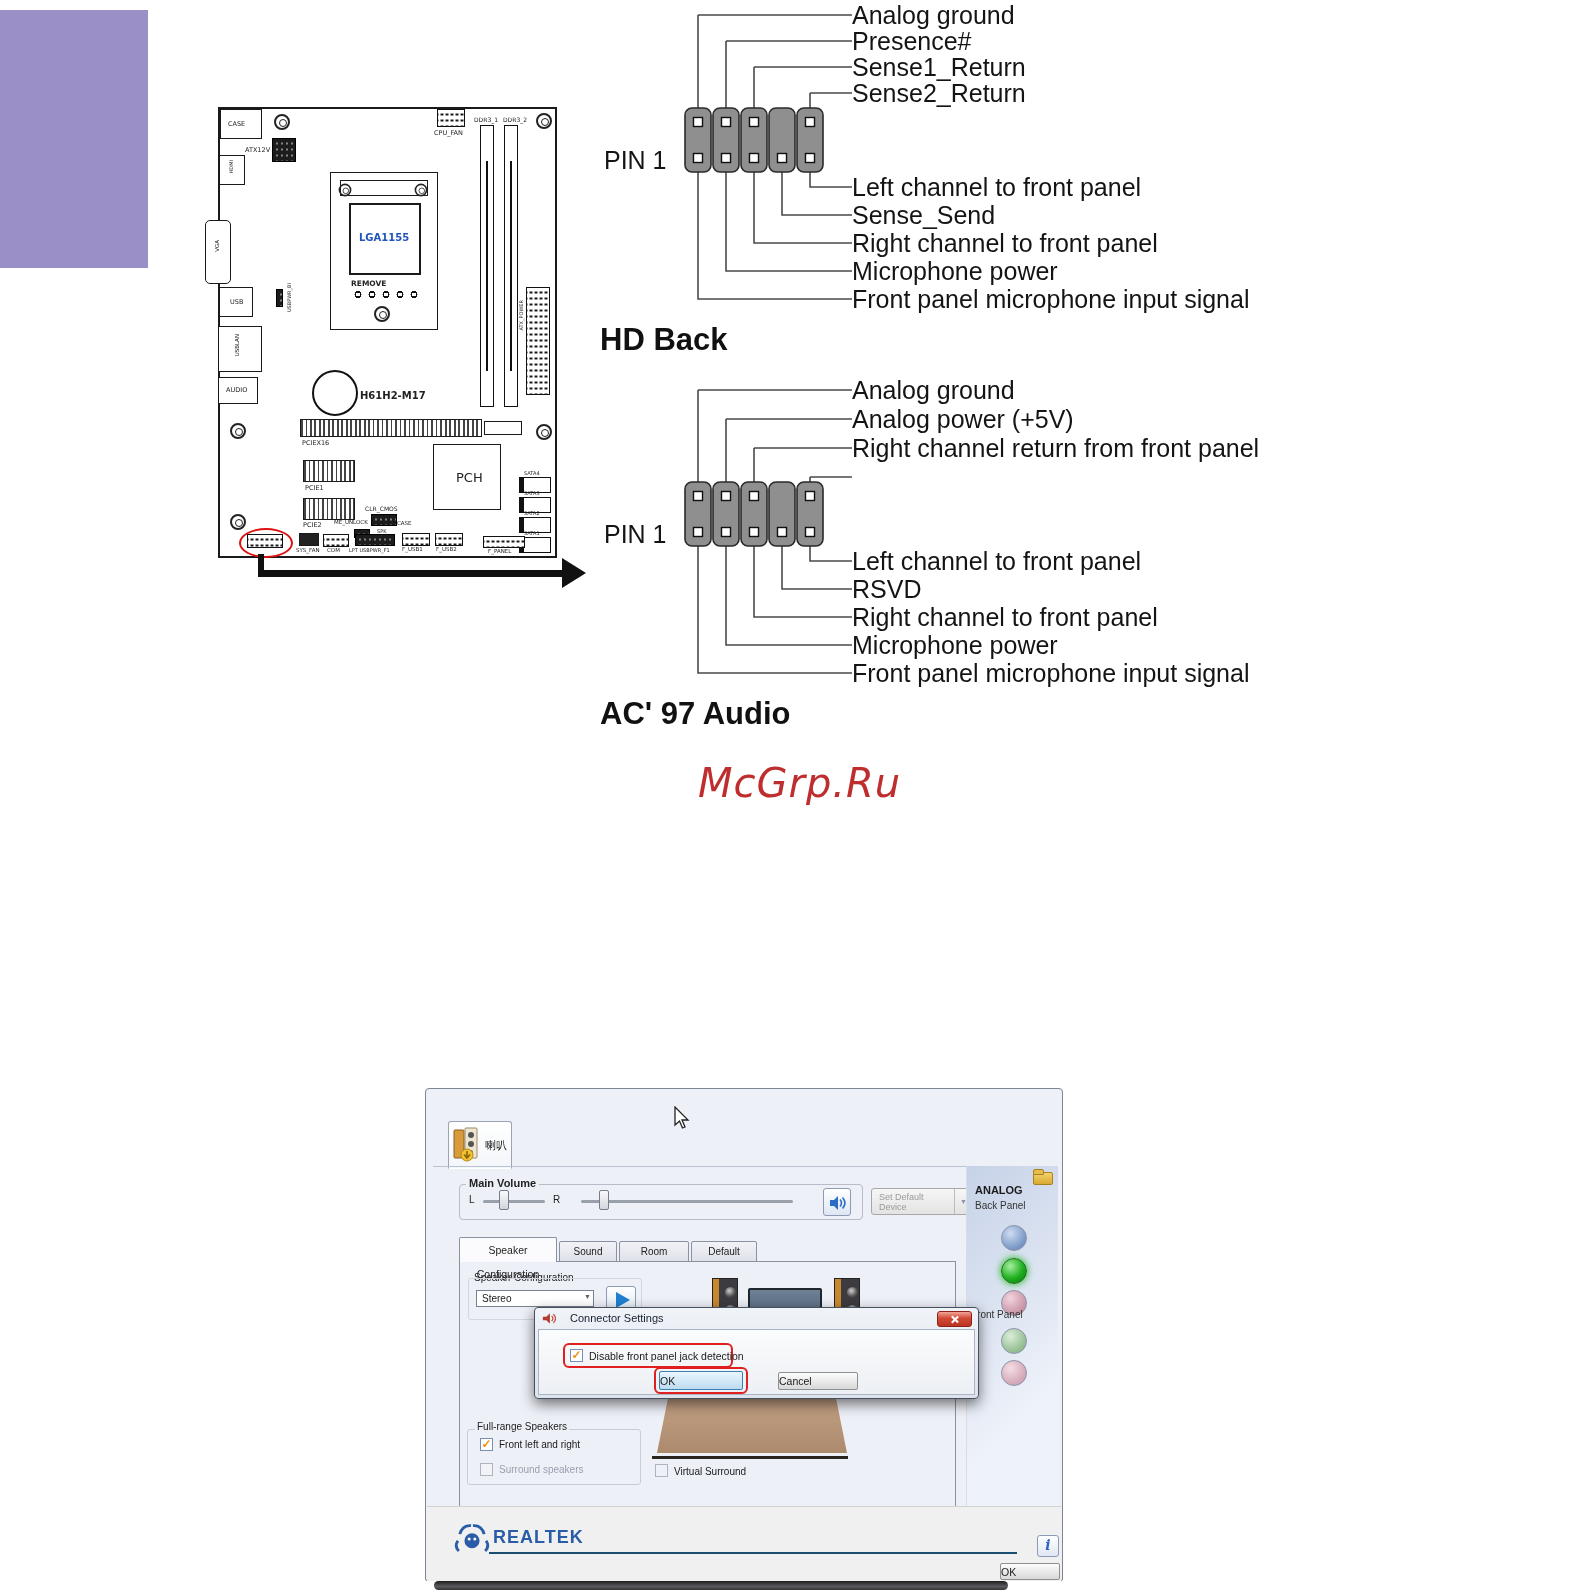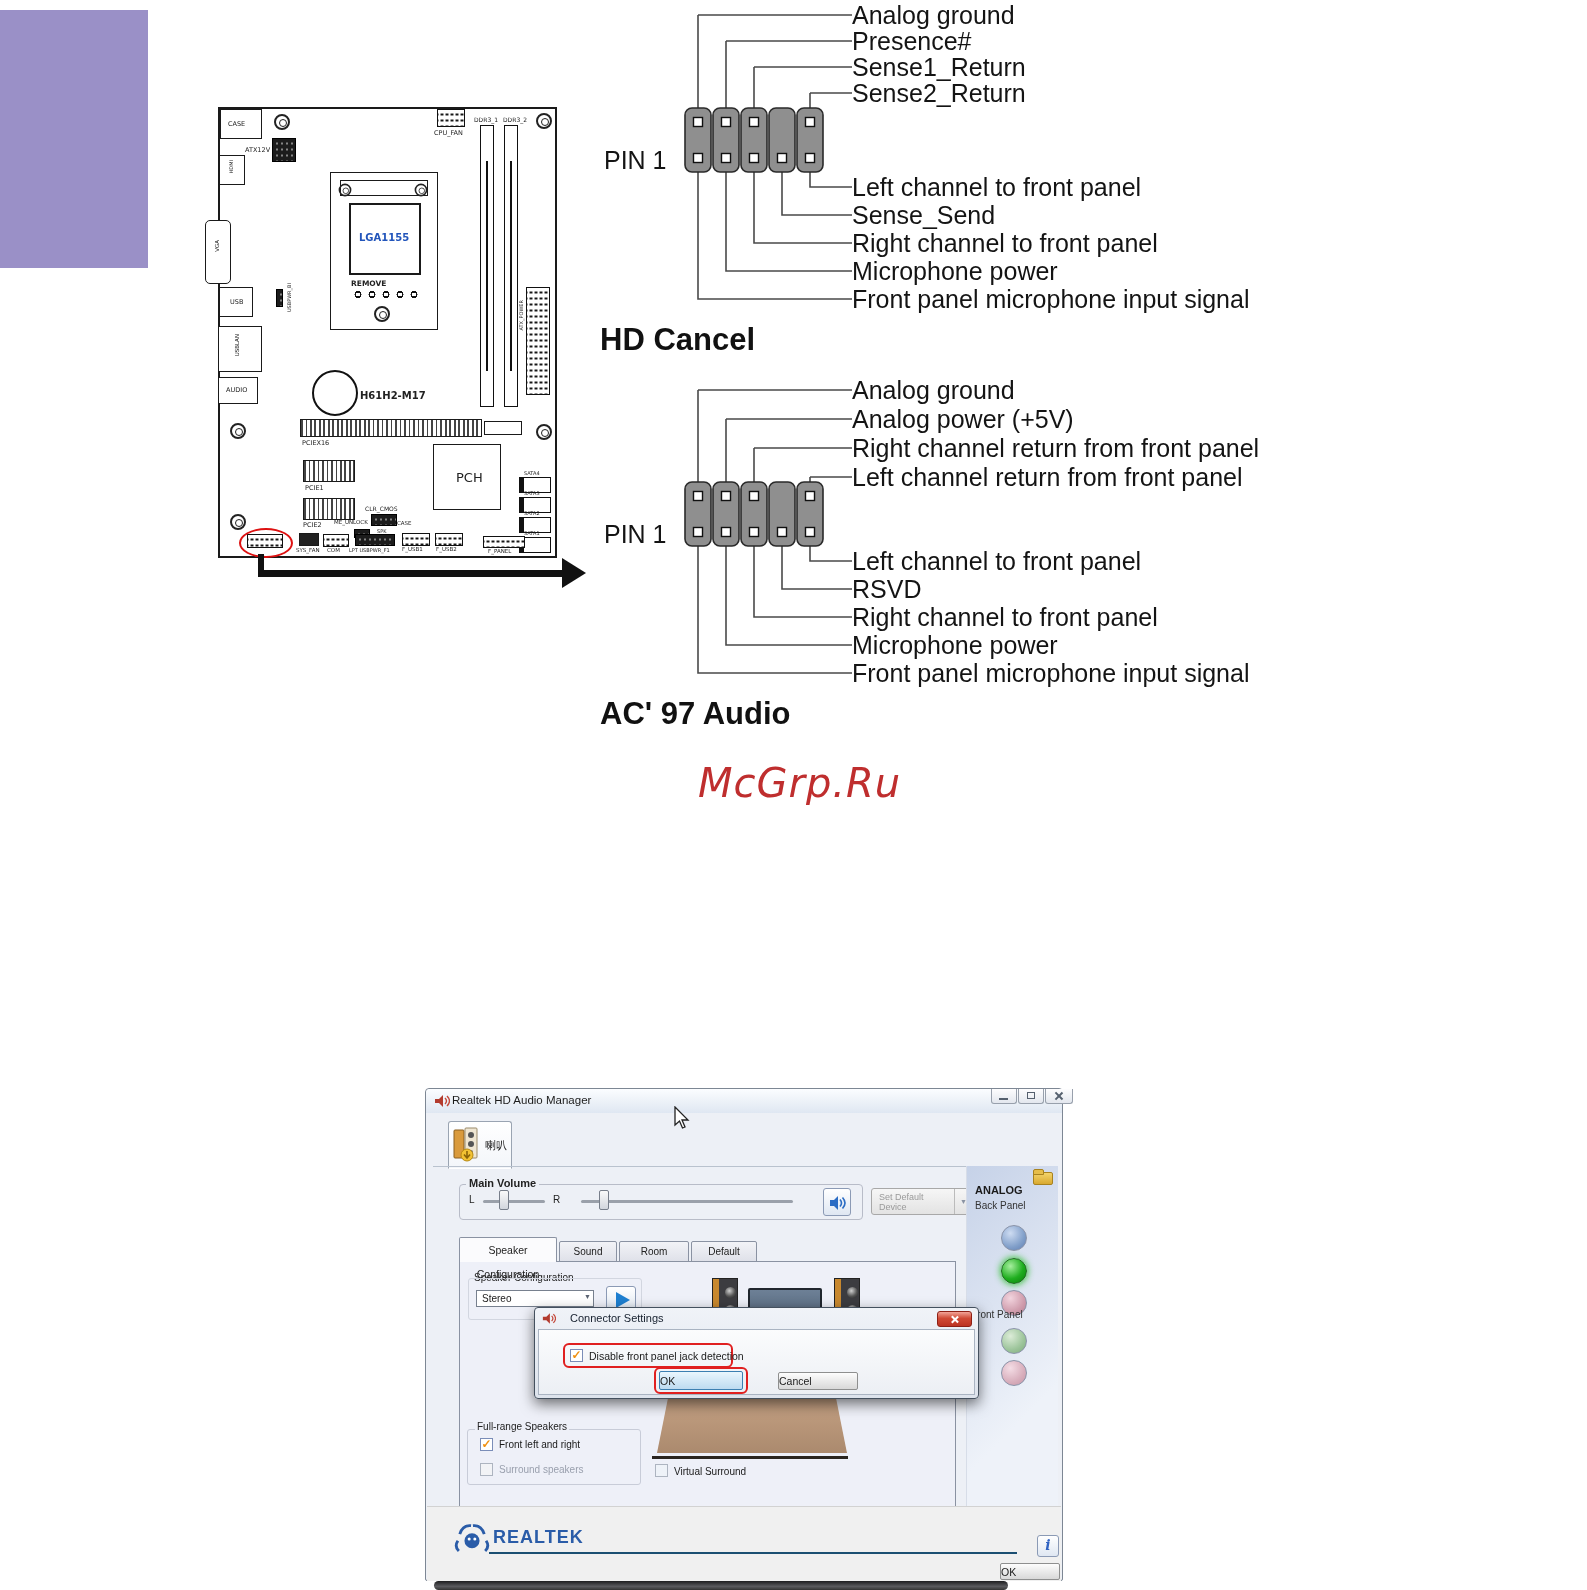--- a/index.html
+++ b/index.html
@@ -242,21 +242,21 @@
   <div class="pin1" style="top:146px;">PIN 1</div>
   <div class="lbl" style="top:2px;">Analog ground</div>
   <div class="lbl" style="top:28px;">Presence#</div>
   <div class="lbl" style="top:54px;">Sense1_Return</div>
   <div class="lbl" style="top:80px;">Sense2_Return</div>
   <div class="lbl" style="top:174px;">Left channel to front panel</div>
   <div class="lbl" style="top:202px;">Sense_Send</div>
   <div class="lbl" style="top:230px;">Right channel to front panel</div>
   <div class="lbl" style="top:258px;">Microphone power</div>
   <div class="lbl" style="top:286px;">Front panel microphone input signal</div>
-  <div class="diag-title" style="top:322px;">HD Cancel</div>
+  <div class="diag-title" style="top:322px;">HD Back</div>
 
   <svg class="abs" style="left:640px;top:378px;" width="220" height="300" viewBox="0 0 220 300">
     <g stroke="#4a4a4a" stroke-width="1.6" fill="none">
       <path d="M58 12 V104 M86 41 V104 M114 70 V104 M170 99 V104"></path>
       <path d="M58 12 H212 M86 41 H212 M114 70 H212 M170 99 H212"></path>
       <path d="M170 168 V183 H212 M142 168 V211 H212 M114 168 V239 H212 M86 168 V267 H212 M58 168 V295 H212"></path>
     </g>
     <g fill="#8f8f8f" stroke="#2a2a2a" stroke-width="1.6">
       <rect x="45" y="104" width="26" height="64" rx="7"></rect>
       <rect x="73" y="104" width="26" height="64" rx="7"></rect>
@@ -273,49 +273,31 @@
         <rect x="81.5" y="149.5" width="9" height="9"></rect>
       <rect x="109.5" y="149.5" width="9" height="9"></rect>
         <rect x="137.5" y="149.5" width="9" height="9"></rect>
       <rect x="165.5" y="149.5" width="9" height="9"></rect>
     </g>
   </svg>
   <div class="pin1" style="top:520px;">PIN 1</div>
   <div class="lbl" style="top:377px;">Analog ground</div>
   <div class="lbl" style="top:406px;">Analog power (+5V)</div>
   <div class="lbl" style="top:435px;">Right channel return from front panel</div>
-  <div class="lbl" style="top:464px;">Left channel return from front panel</div>
   <div class="lbl" style="top:548px;">Left channel to front panel</div>
   <div class="lbl" style="top:576px;">RSVD</div>
   <div class="lbl" style="top:604px;">Right channel to front panel</div>
   <div class="lbl" style="top:632px;">Microphone power</div>
   <div class="lbl" style="top:660px;">Front panel microphone input signal</div>
   <div class="diag-title" style="top:696px;">AC' 97 Audio</div>
 
   <div class="watermark">McGrp.Ru</div>
 
   <div id="rt-window">
 
-    <div class="rt-titlebar">
-      <svg class="abs" style="left:8px;top:5px;" width="16" height="14" viewBox="0 0 16 14">
-        <polygon points="1,5 5,5 9,1 9,13 5,9 1,9" fill="#b33b2e"></polygon>
-        <path d="M11 4 q3 3 0 6 M13 2 q5 5 0 10" stroke="#c4483a" fill="none" stroke-width="1.4"></path>
-      </svg>
-      <div class="rt-title">Realtek HD Audio Manager</div>
-      <div class="winbtn" style="left:565px;width:26px;">
-          <span class="bar"></span>
-        </div>
-      <div class="winbtn" style="left:592px;width:26px;">
-          <span class="sq"></span>
-        </div>
-      <div class="winbtn" style="left:619px;width:28px;">
-        <span class="xbar" style="transform:rotate(45deg);"></span>
-        <span class="xbar" style="transform:rotate(-45deg);"></span>
-      </div>
-    </div>
 
     <div class="devtab">
       <svg class="abs" style="left:4px;top:5px;" width="30" height="36" viewBox="0 0 30 36">
         <rect x="1" y="3" width="10" height="28" rx="1" fill="#d99a3c" stroke="#8a5f1e"></rect>
         <rect x="12" y="1" width="12" height="30" rx="1" fill="#efe6d2" stroke="#9a8a6a"></rect>
         <circle cx="18" cy="8" r="3" fill="#555"></circle>
           <circle cx="18" cy="17" r="3" fill="#555"></circle>
           <circle cx="18" cy="25" r="2" fill="#777"></circle>
         <circle cx="14" cy="28" r="6" fill="#f2c233" stroke="#b88a10"></circle>
         <path d="M14 24 v6 M11 27.5 l3 3.5 3 -3.5" stroke="#8a6408" fill="none" stroke-width="1.6"></path>

